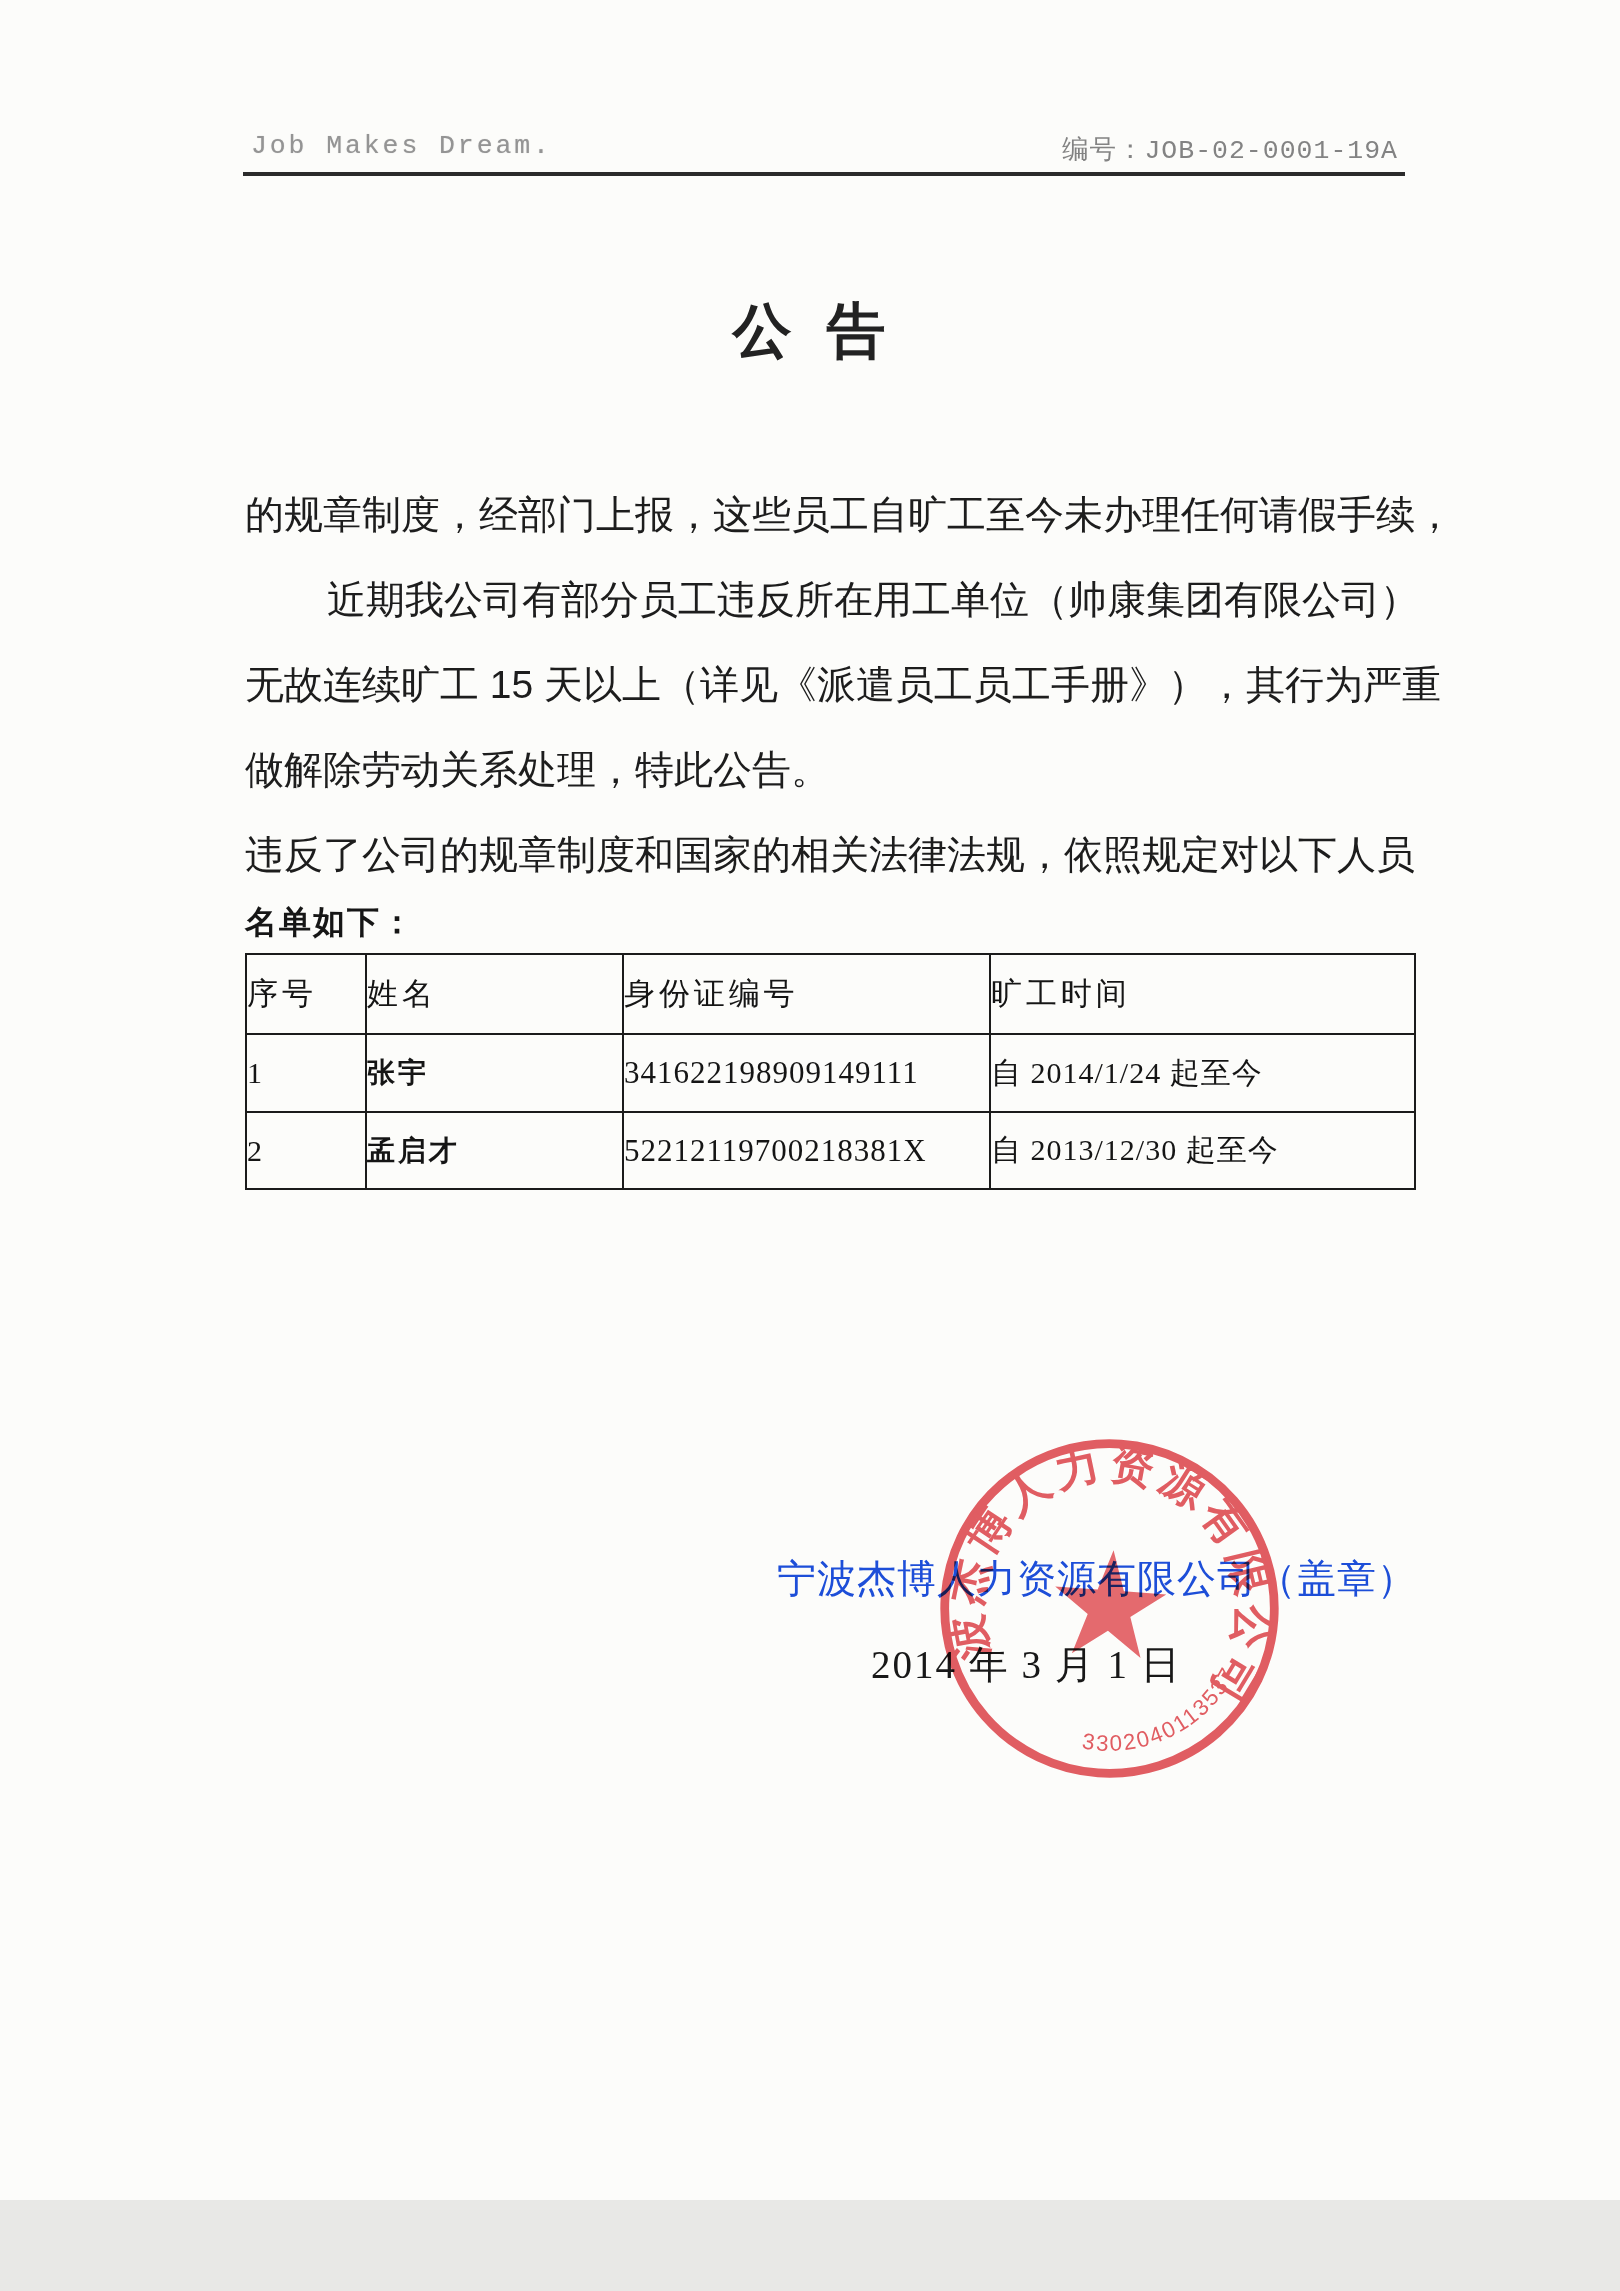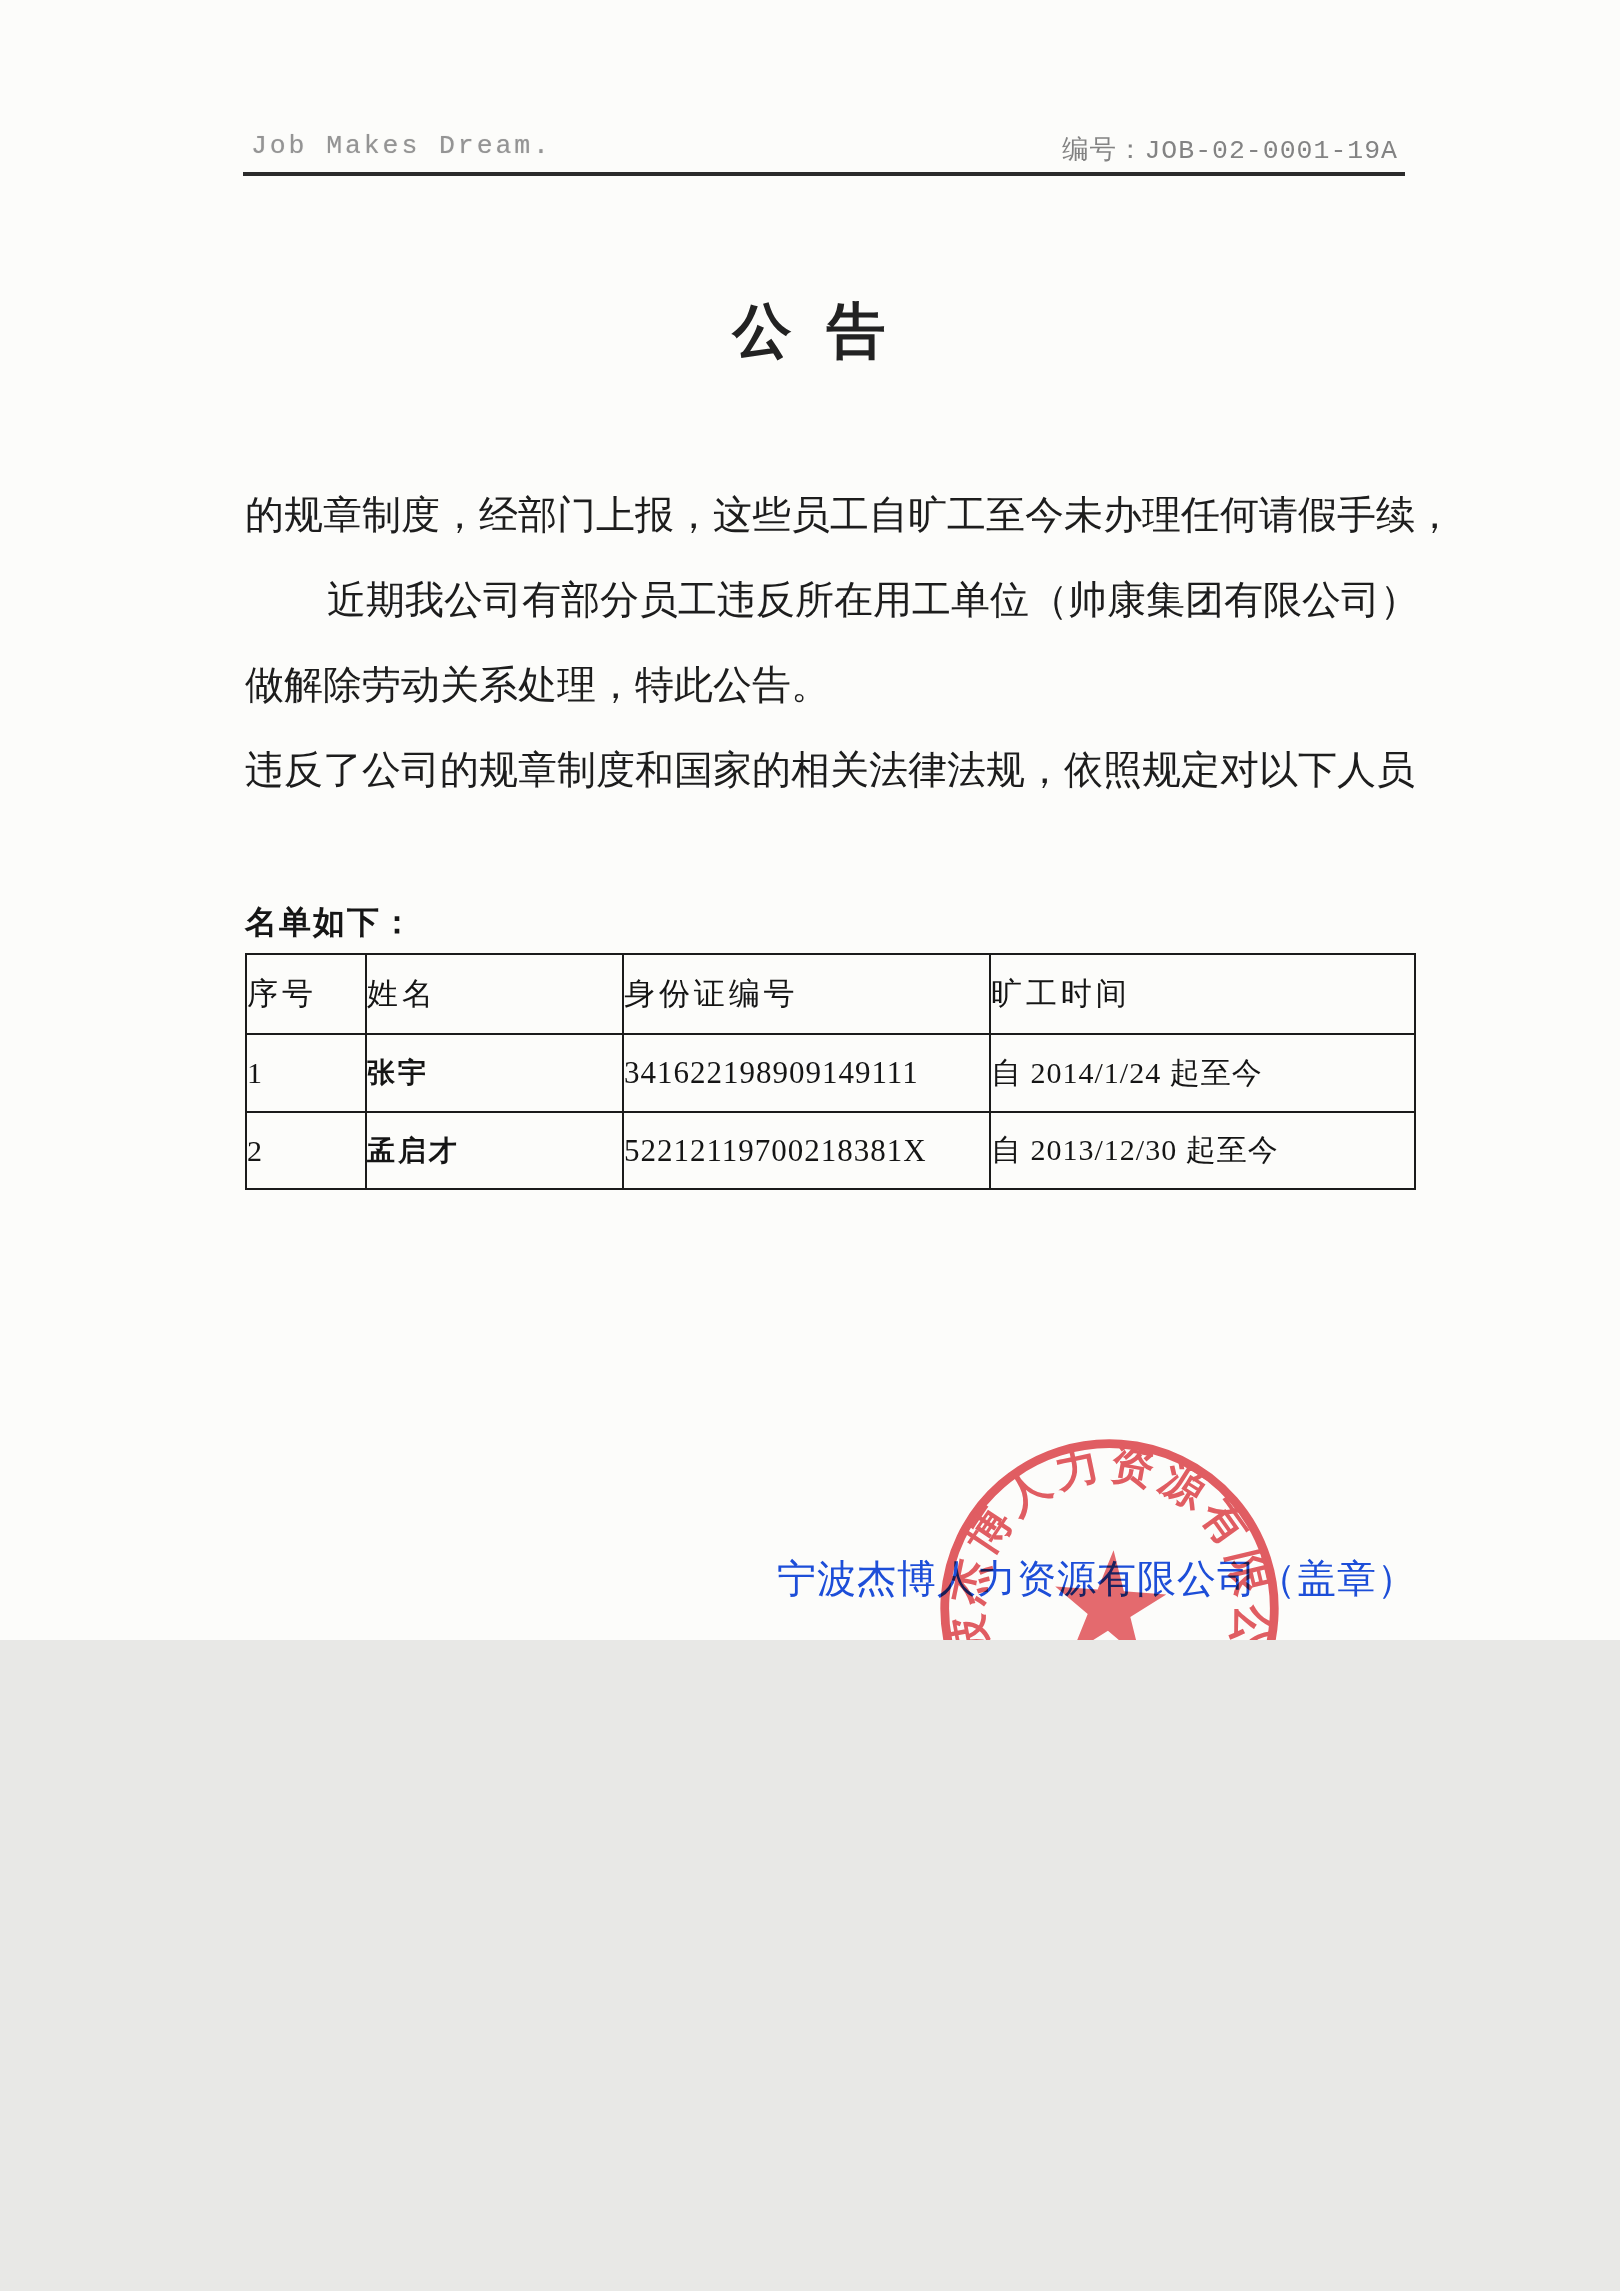--- a/index.html
+++ b/index.html
@@ -2,21 +2,21 @@
 <html><head>
 <meta charset="utf-8">
 <style>
   :root{
     --ink:#1e1e1e;
     --seal:#e0474e;
   }
   html,body{margin:0;padding:0;background:#e8e8e6;}
   .page{
     position:relative;
-    width:1620px;height:1640px;
+    width:1620px;height:2200px;
     margin:0 auto;
     background:#fcfcfa;
     overflow:hidden;
     font-family:"Liberation Sans", sans-serif;
     color:var(--ink);
   }
   
   .hdr-slogan{
     position:absolute;left:251px;top:131px;
     font-family:"Liberation Mono", monospace;
@@ -118,20 +118,21 @@
 
   <div class="hdr-slogan">Job Makes Dream.</div>
   <div class="hdr-docno">编号：JOB-02-0001-19A</div>
   <div class="hdr-rule"></div>
 
   <div class="doc-title">公 告</div>
 
   <div class="body-block">
     <div class="body-line">的规章制度，经部门上报，这些员工自旷工至今未办理任何请假手续，</div>
     <div class="body-line indent">近期我公司有部分员工违反所在用工单位（帅康集团有限公司）</div>
+    <div class="body-line">无故连续旷工 15 天以上（详见《派遣员工员工手册》），其行为严重</div>
     <div class="body-line last">做解除劳动关系处理，特此公告。</div>
     <div class="body-line">违反了公司的规章制度和国家的相关法律法规，依照规定对以下人员</div>
   </div>
 
   <div class="list-label">名单如下：</div>
 
   <table class="roster">
     <colgroup>
       <col style="width:120px">
         <col style="width:257px">

